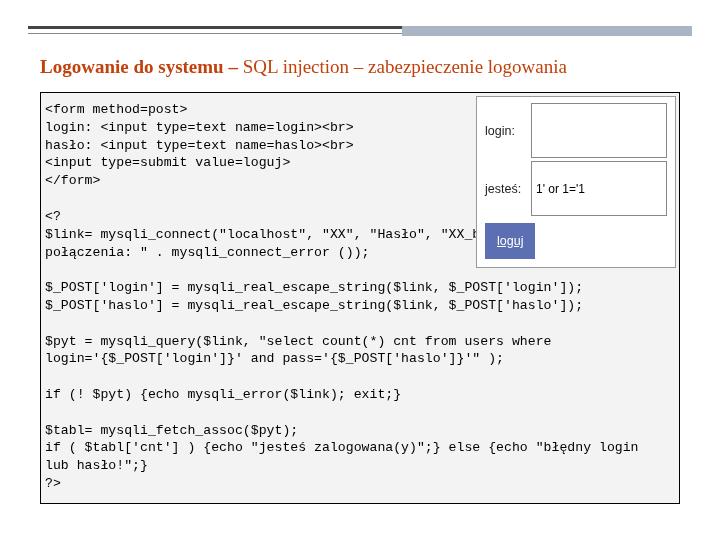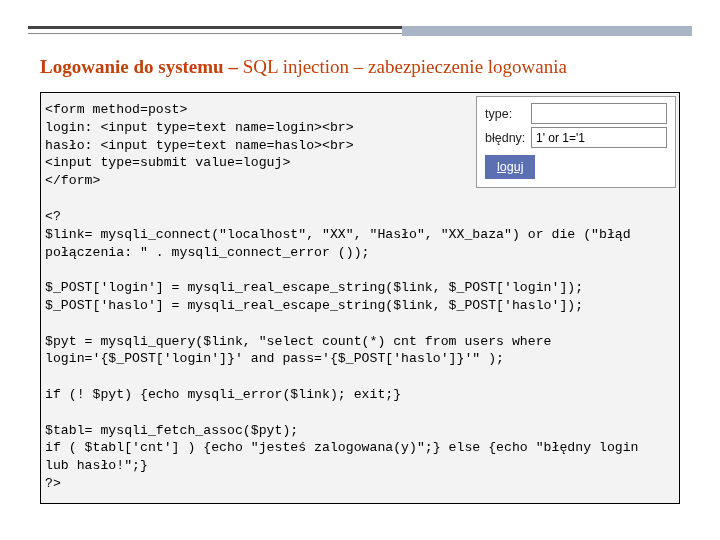--- a/index.html
+++ b/index.html
@@ -68,30 +68,30 @@
     z-index: 2;
   }
   .demo-form .row { display:flex; align-items:center; gap:6px; margin-bottom:3px;}
   .demo-form .lbl { width:40px; }
   .demo-form input[type=text] {
     flex: 1;
     min-width: 0;
     border: 1px solid #888;
     background: #fff;
     font-size: 12px;
-    padding: 1px 4px;
+    padding: 18px 4px;
     height: 17px;
     font-family: Arial, sans-serif;
   }
   .demo-form .loguj {
     margin-top: 4px;
     background: #5d6fb3;
     color: #fff;
     border: none;
-    padding: 5px 12px;
+    padding: 11px 12px;
     font-size: 12.5px;
     cursor: pointer;
     text-decoration: underline;
   }
   .demo-form .err { margin-top: 10px; font-size: 12.5px; }
 </style>
 </head>
 <body>
 
 <div class="top-rule"></div>
@@ -115,21 +115,21 @@
 $pyt = mysqli_query($link, "select count(*) cnt from users where login='{$_POST['login']}' and pass='{$_POST['haslo']}'" );
 
 if (! $pyt) {echo mysqli_error($link); exit;}
 
 $tabl= mysqli_fetch_assoc($pyt);
 if ( $tabl['cnt'] ) {echo "jesteś zalogowana(y)";} else {echo "błędny login lub hasło!";}
 ?&gt;</div>
 
 <div class="demo-form">
   <div class="row">
-    <span class="lbl">type:</span>
+    <span class="lbl">login:</span>
     <input type="text" value="" style="">
   </div>
   <div class="row">
-    <span class="lbl">błędny:</span>
+    <span class="lbl">jesteś:</span>
     <input type="text" value="1' or 1='1" style="">
   </div>
   <button class="loguj">loguj</button>
 </div>
 
 </body></html>

